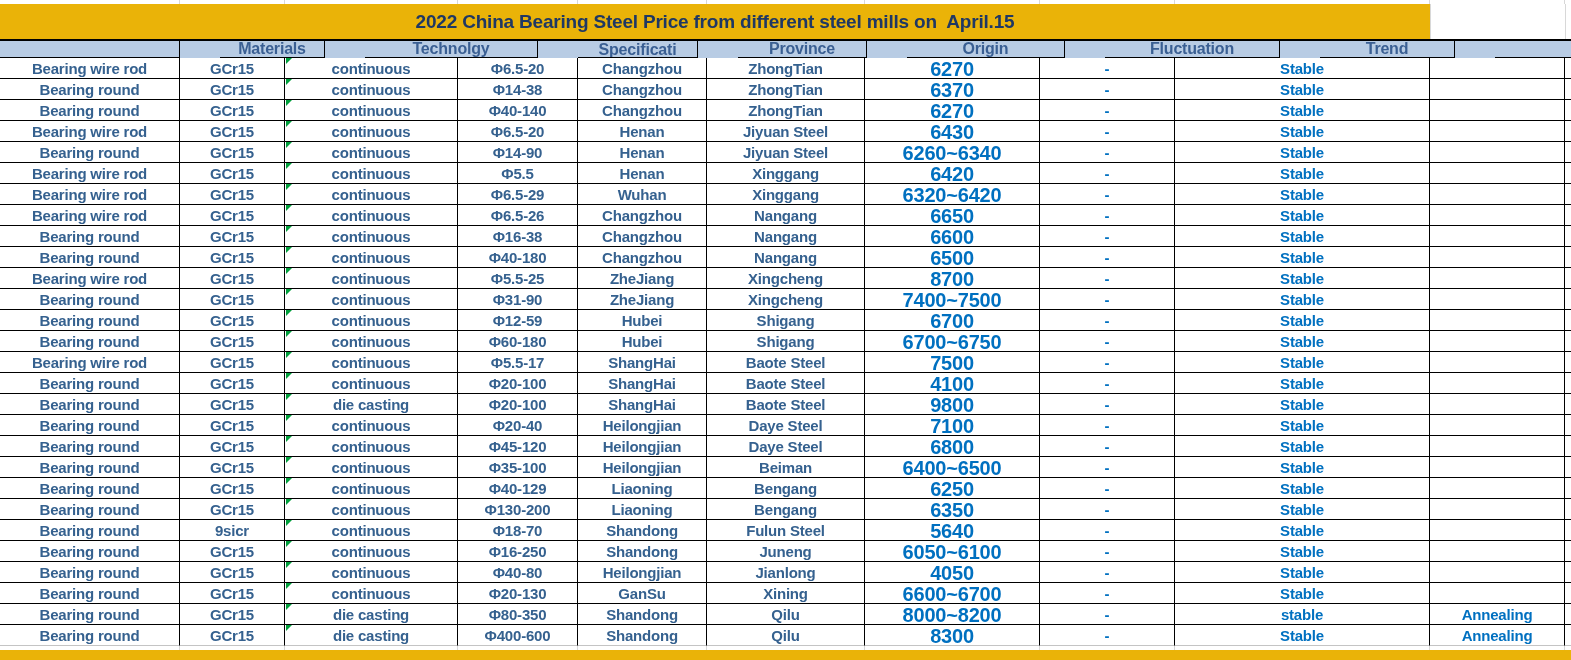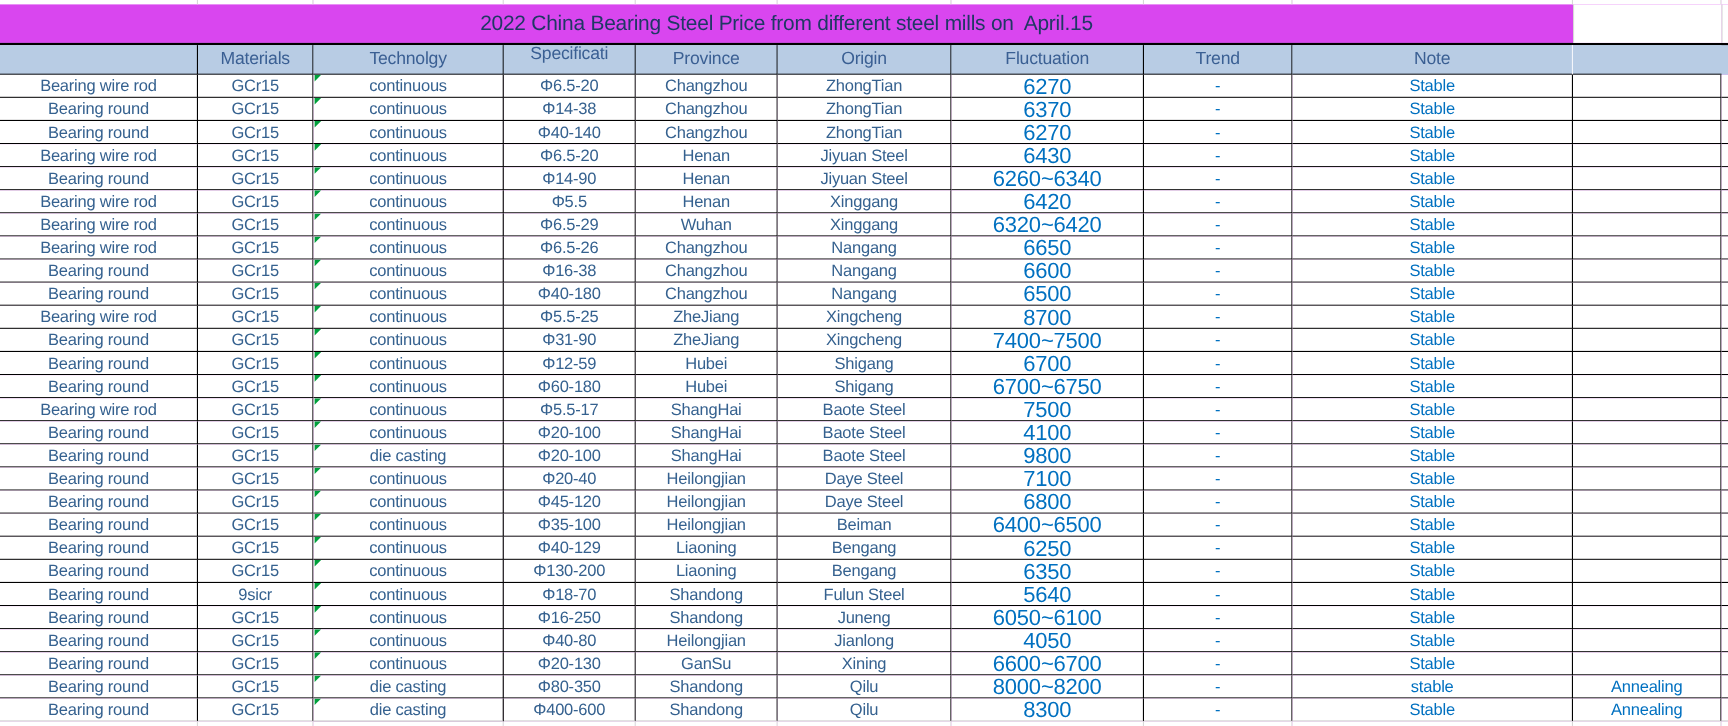--- a/index.html
+++ b/index.html
@@ -1,32 +1,32 @@
 <!DOCTYPE html>
 <html><head>
 <meta charset="utf-8">
 <style>
   html,body{margin:0;padding:0;background:#fff;}
   .sheet{
-    position:relative;width:1571px;height:660px;background:#d946ef;
-    font-family:"Liberation Sans",sans-serif;font-weight:normal;overflow:hidden;
+    position:relative;width:1571px;height:660px;background:#eab308;
+    font-family:"Liberation Sans",sans-serif;font-weight:bold;overflow:hidden;
   }
   .grid{display:grid;grid-template-columns:180px 105px 173px 120px 129px 158px 175px 135px 255px 135px 6px;}
   
   .strip .c{height:4px;background:#fff;border-right:1px solid #d8d8d8;box-sizing:border-box;}
   .strip .c:last-child{border-right:none;}
   
   .titlerow{display:grid;grid-template-columns:1430px 135px 6px;height:35px;}
   .title-cell{
     display:flex;align-items:center;justify-content:center;
     color:#1f3864;font-size:19px;letter-spacing:-0.2px;white-space:pre;
   }
   .titlerow .blank{border-left:1px solid #d8d8d8;box-sizing:border-box;background:#fff;}
   
-  .headerrow{height:29px;border-top:2px solid #000;box-sizing:border-box;background:#b8cce4;}
+  .headerrow{height:19px;border-top:2px solid #000;box-sizing:border-box;background:#b8cce4;gap:40px;}
   .headerrow .c{
     display:flex;align-items:center;justify-content:center;
     background:#b8cce4;color:#3a5f93;font-size:16px;letter-spacing:-0.2px;
     border-right:1px solid #000;border-bottom:1px solid #000;box-sizing:border-box;overflow:hidden;
   }
   .headerrow .c.align-top{align-items:flex-start;line-height:15px;padding-top:1px;}
   .headerrow .c.note-h{border-right:1px solid #f4f6fb;}
   .headerrow .c.sliver{border-right:none;}
   
   .datarow{height:21px;}

